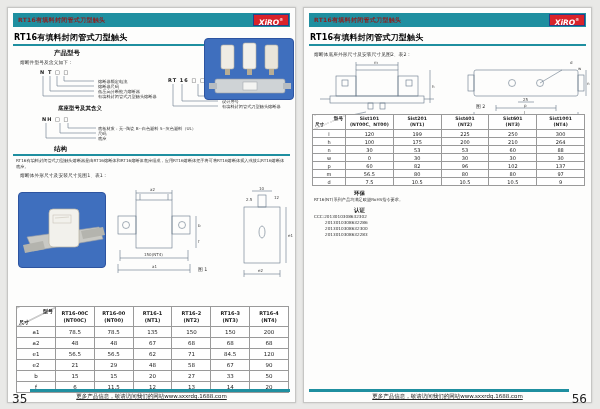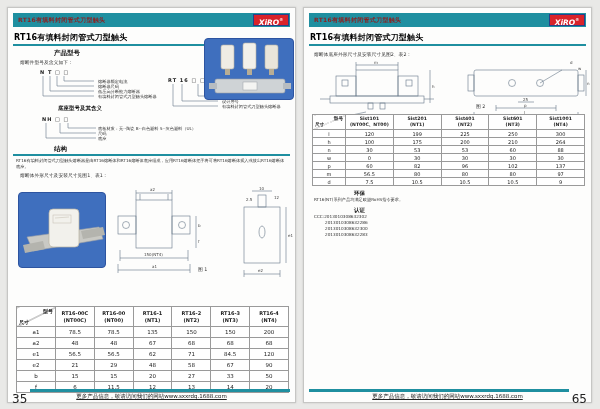--- a/index.html
+++ b/index.html
@@ -379,16 +379,16 @@
     <div class="tiny" style="left:10px; top:189px;">RT16(NT)系列产品均满足欧盟RoHS指令要求。</div>
 
     <div class="sec-head" style="left:10px; top:199px; font-size:5.5px;">认证</div>
     <div class="tiny" style="left:10px; top:206px;">CCC:2013010308632302</div>
     <div class="tiny" style="left:21px; top:212px;">2013010308632286</div>
     <div class="tiny" style="left:21px; top:218px;">2013010308632300</div>
     <div class="tiny" style="left:21px; top:224px;">2013010308632283</div>
 
     <div class="footer-bar" style="left:5px; right:22px;"></div>
     <div class="footer-text">更多产品信息，敬请访问我们的网站www.sxxrdq.1688.com</div>
-    <div class="page-num" style="right:4px;">65</div>
+    <div class="page-num" style="right:4px;">56</div>
   </div>
 
 </div>
 
 </body></html>

